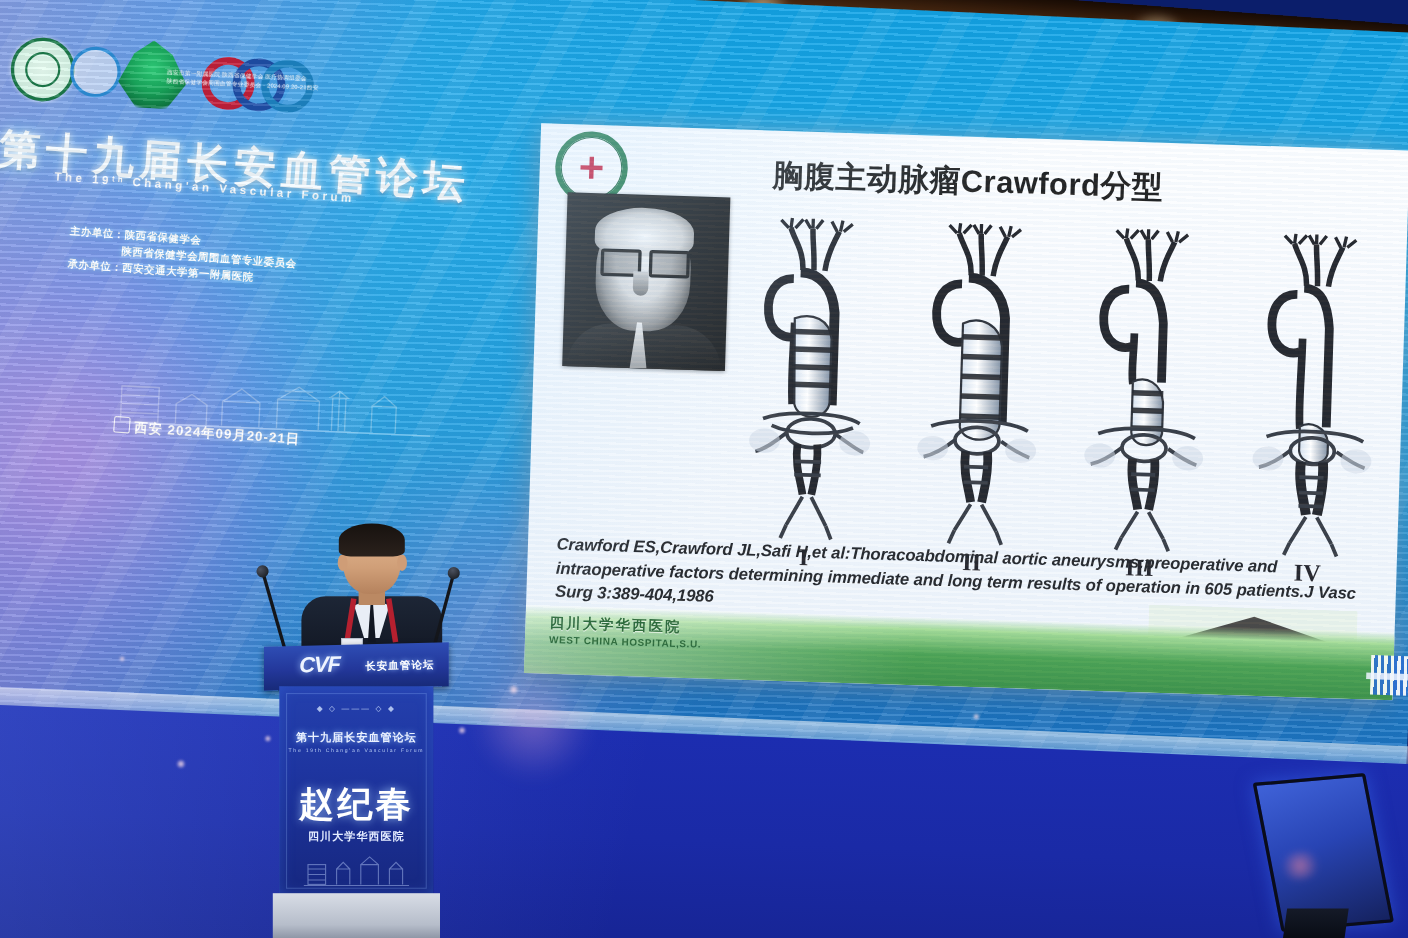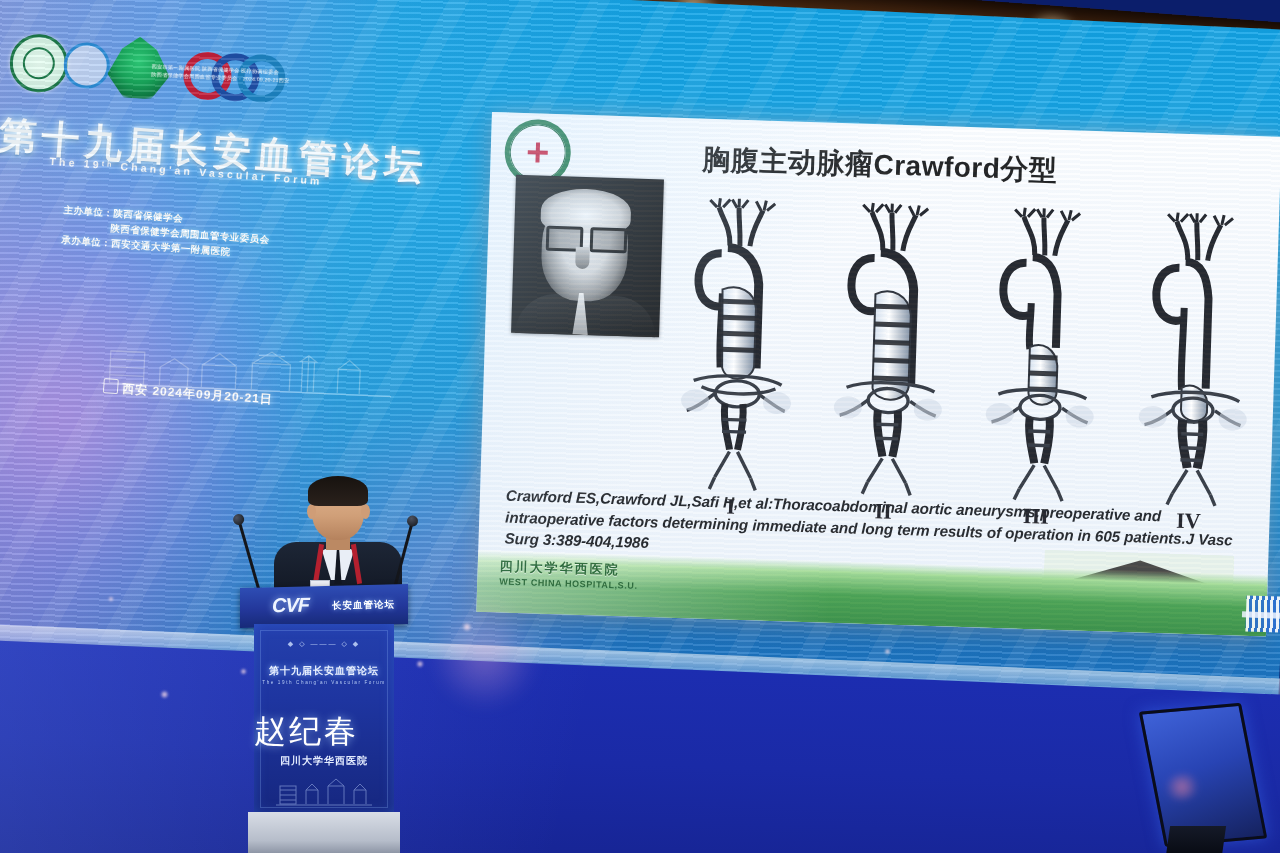--- a/index.html
+++ b/index.html
@@ -165,21 +165,21 @@
   .pod-body{position:absolute;left:14px;top:38px;width:140px;height:190px;
     background:linear-gradient(180deg,#2440ad 0%,#1e35a0 40%,#16277f 100%);
     box-shadow:0 0 14px rgba(60,110,230,.4) inset;}
   .pod-body::before{content:"";position:absolute;inset:6px;border:1px solid rgba(150,190,255,.25);}
   .pod-deco{position:absolute;left:0;top:16px;width:100%;text-align:center;font-size:7px;color:#cfe0ff;
     letter-spacing:2px;opacity:.8;}
   .pod-sub{position:absolute;left:0;top:40px;width:100%;text-align:center;font-size:10px;font-weight:700;
     color:#eaf1ff;letter-spacing:1px;text-shadow:0 0 6px rgba(140,190,255,.9);}
   .pod-sub-en{position:absolute;left:0;top:56px;width:100%;text-align:center;font-size:4.6px;
     color:#b9cdf5;letter-spacing:1.6px;}
-  .pod-name{position:absolute;left:0;top:86px;width:100%;text-align:left;font-size:32px;font-weight:400;
+  .pod-name{position:absolute;left:0;top:86px;width:100%;text-align:center;font-size:32px;font-weight:700;
     color:#ffffff;letter-spacing:3px;text-shadow:0 0 9px rgba(170,210,255,.8);}
   .pod-aff{position:absolute;left:0;top:130px;width:100%;text-align:center;font-size:10px;font-weight:600;
     color:#e4ecff;letter-spacing:1px;}
   .pod-skyline{position:absolute;left:22px;bottom:8px;width:96px;height:30px;opacity:.45;}
   .pod-base{position:absolute;left:8px;top:226px;width:152px;height:41px;
     background:linear-gradient(180deg,#d8dde6 0%,#b6bdca 70%,#8e96a6 100%);}
 
   
   .person{position:absolute;left:268px;top:476px;width:136px;height:130px;}
   .p-head{position:absolute;left:44px;top:4px;width:52px;height:60px;border-radius:46% 46% 44% 44%;

